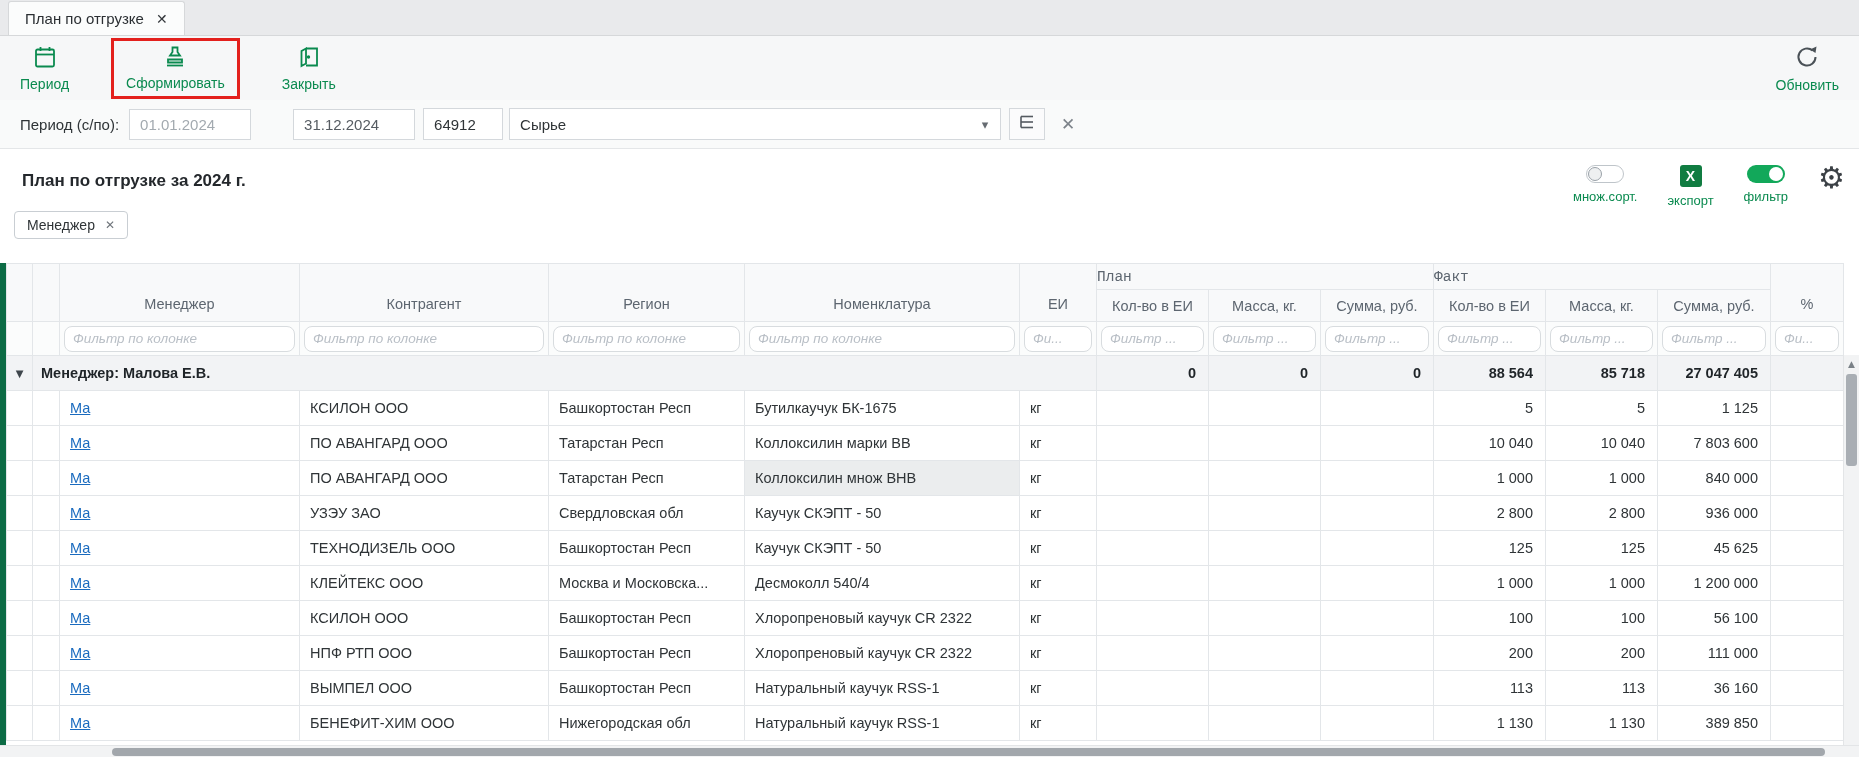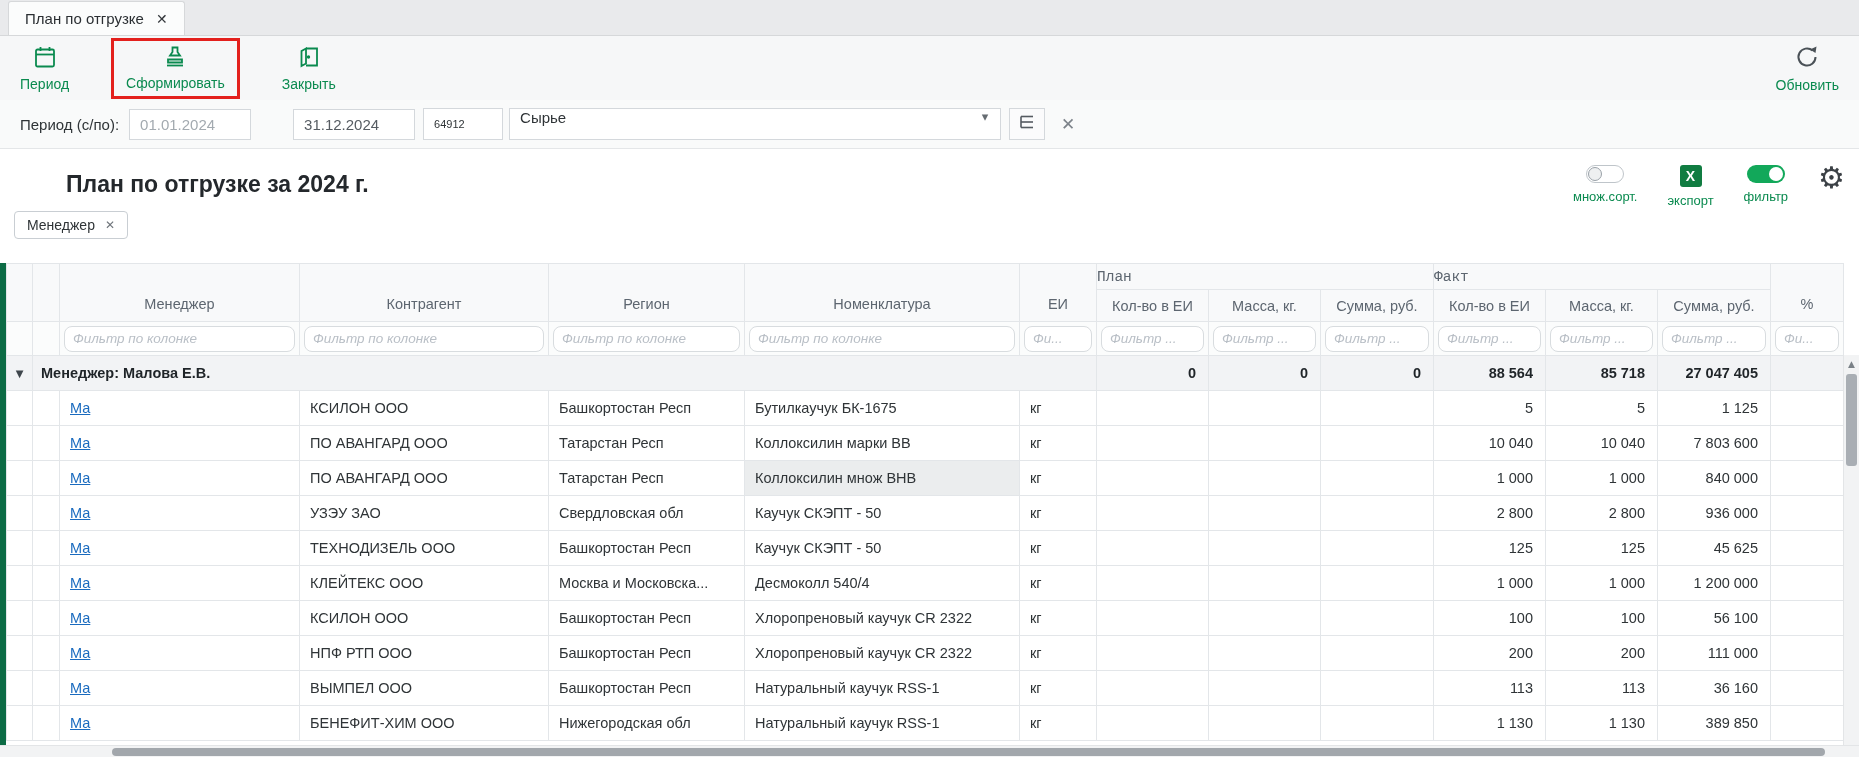--- a/index.html
+++ b/index.html
@@ -33,32 +33,32 @@
   .filterbar { height: 48px; background: #f9fafa; display: flex; align-items: center;
                padding: 0 20px; }
   .fb-label { font-size: 15px; color: #2f3437; }
   .date-input { width: 122px; height: 31px; border: 1px solid #d4d8dc; background: #fff;
                 display: flex; align-items: center; padding: 0 10px; font-size: 15px; }
   .date-from { margin-left: 10px; color: #a3aab0; }
   .date-to { margin-left: 42px; color: #565c62; }
   .annotation-red-label { border: 3px solid #e3201d; padding: 8px 10px; margin-left: 140px;
                           font-size: 15px; color: #2f3437; white-space: nowrap; }
   .code-box { margin-left: 8px; width: 80px; height: 32px; border: 1px solid #d4d8dc;
-              background: #fff; display: flex; align-items: center; padding: 0 10px; font-size: 11px; }
+              background: #fff; display: flex; align-items: center; padding: 0 10px; font-size: 15px; }
   .combo { margin-left: 6px; width: 492px; height: 32px; border: 1px solid #d4d8dc; background: #fff;
-           display: flex; padding-left: 10px; font-size: 15px; cursor: pointer; }
+           display: flex; align-items: center; padding-left: 10px; font-size: 15px; cursor: pointer; }
   .combo .chev { margin-left: auto; width: 30px; text-align: center; color: #666c72; font-size: 13px; }
   .tree-btn { margin-left: 8px; width: 36px; height: 32px; border: 1px solid #d4d8dc;
               background: #fbfbfc; display: flex; align-items: center; justify-content: center; cursor: pointer; }
   .clear-x { margin-left: 16px; font-size: 17px; color: #7d838a; cursor: pointer; }
 
   
   .panel { position: relative; height: 609px; background: #fff; border-top: 1px solid #e4e6e8; }
   .panel-head { height: 62px; display: flex; align-items: flex-start; padding: 16px 14px 0 22px; }
-  .report-title { font-size: 23px; font-weight: bold; color: #24282c; padding-top: 6px; margin-left: 44px; }
+  .report-title { font-size: 17px; font-weight: bold; color: #24282c; padding-top: 6px; }
   .head-controls { margin-left: auto; display: flex; align-items: flex-start; }
   .ctrl { display: flex; flex-direction: column; align-items: center; margin-left: 30px; }
   .ctrl .clabel { margin-top: 6px; font-size: 13px; color: #0a8a4f; white-space: nowrap; }
   .toggle { position: relative; width: 38px; height: 18px; border-radius: 9px; cursor: pointer; }
   .toggle.off { background: #fff; border: 1px solid #bfc5ca; }
   .toggle.off .knob { position: absolute; left: 1px; top: 1px; width: 14px; height: 14px;
                       border-radius: 50%; background: #eef0f1; border: 1px solid #9aa1a8; }
   .toggle.on { background: #12a85a; }
   .toggle.on .knob { position: absolute; right: 2px; top: 2px; width: 14px; height: 14px;
                      border-radius: 50%; background: #fff; }

